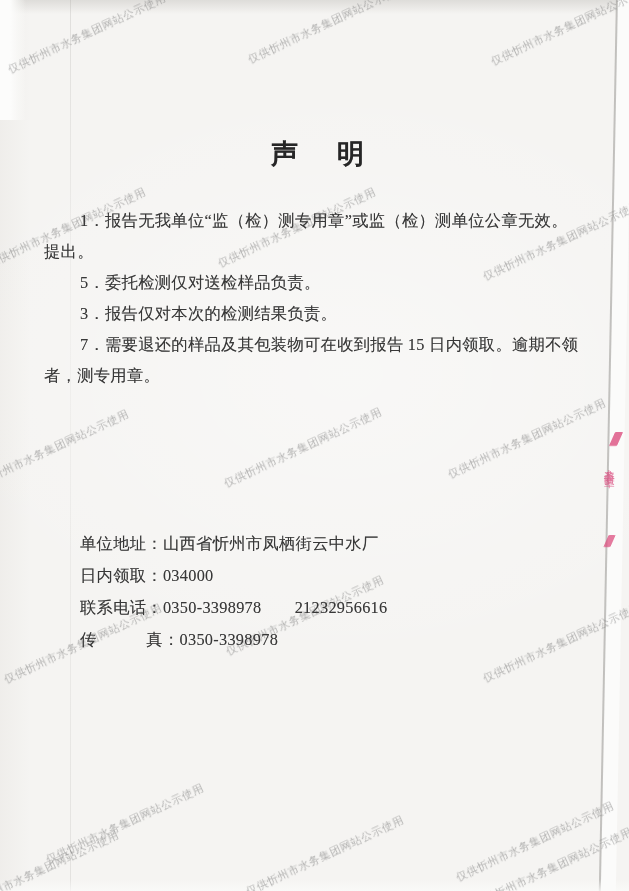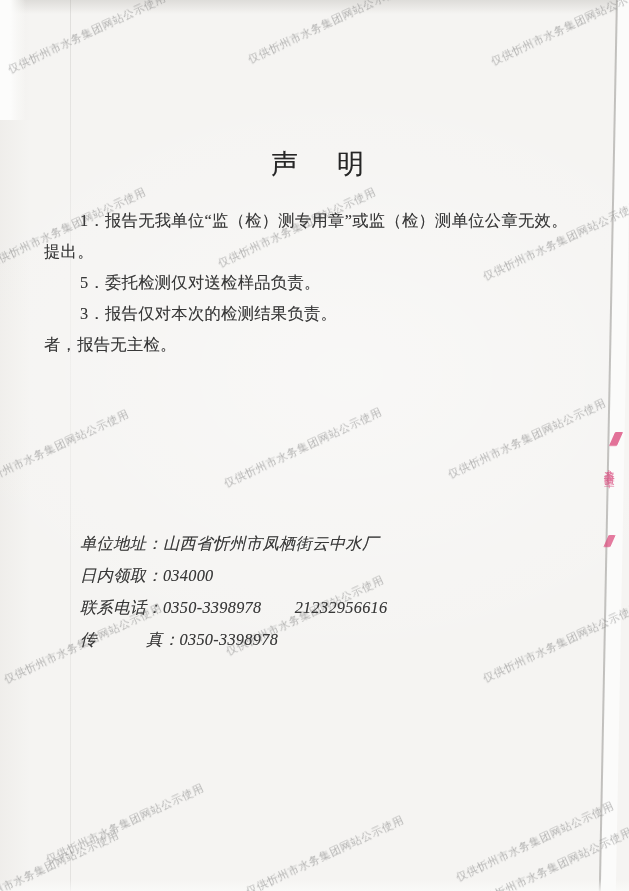--- a/index.html
+++ b/index.html
@@ -34,24 +34,24 @@
     font-family:"Liberation Sans","DejaVu Sans",sans-serif;
     font-size:11px; letter-spacing:.5px;
     color:rgba(122,122,122,.55);
     transform:rotate(-25deg); transform-origin:left bottom;
     filter:blur(.3px);
     pointer-events:none;
   }
 
   
   .doc-title {
-    position:absolute; top:146px; left:0; width:100%;
+    position:absolute; top:136px; left:0; width:100%;
     text-align:center; padding-left:12px;
     font-family:"Liberation Sans","DejaVu Sans",sans-serif;
-    font-weight:normal; font-size:27px; letter-spacing:6px;
+    font-weight:bold; font-size:27px; letter-spacing:6px;
     color:#262626;
     text-shadow:0 0 .6px rgba(40,40,40,.45);
   }
 
   
   .statement {
     position:absolute; left:44px; top:205px; width:560px;
     font-size:16.3px; line-height:31px; letter-spacing:.3px;
     color:#383838;
     text-shadow:0 0 .5px rgba(56,56,56,.4);
@@ -59,21 +59,20 @@
   .statement .line { white-space:nowrap; }
   .statement .line.indent { padding-left:36px; }
 
   
   .contact {
     position:absolute; left:80px; top:528px;
     font-size:16.3px; line-height:32px; letter-spacing:.3px;
     color:#383838;
     text-shadow:0 0 .5px rgba(56,56,56,.4);
     white-space:nowrap;
-    font-style:italic;
   }
 
   
   .red-marks { position:absolute; left:597px; top:428px; width:28px; height:126px;
     color:#d8487c; pointer-events:none; }
   .red-wedge-top { position:absolute; left:15px; top:4px; width:8px; height:14px;
     background:#dd5080; transform:skewX(-24deg); border-radius:1px; opacity:.8; filter:blur(.3px); }
   .red-vtext { position:absolute; left:5px; top:32px;
     writing-mode:vertical-rl; text-orientation:upright;
     font-family:"Liberation Sans","DejaVu Sans",sans-serif;
@@ -114,21 +113,22 @@
     <div class="wm" style="left:478px; top:896px;">仅供忻州市水务集团网站公示使用</div>
   </div>
 
   <h1 class="doc-title">声　明</h1>
 
   <div class="statement">
     <div class="line indent">1．报告无我单位“监（检）测专用章”或监（检）测单位公章无效。</div>
     <div class="line">提出。</div>
     <div class="line indent">5．委托检测仅对送检样品负责。</div>
     <div class="line indent">3．报告仅对本次的检测结果负责。</div>
-    <div class="line">者，报告无主检。</div>
+    <div class="line indent">7．需要退还的样品及其包装物可在收到报告 15 日内领取。逾期不领</div>
+    <div class="line">者，测专用章。</div>
   </div>
 
   <div class="contact">
     <div class="c-row">
       <span>单位地址：</span><span>山西省忻州市凤栖街云中水厂</span>
     </div>
     <div class="c-row">
       <span>日内领取：</span><span>034000</span>
     </div>
     <div class="c-row">

